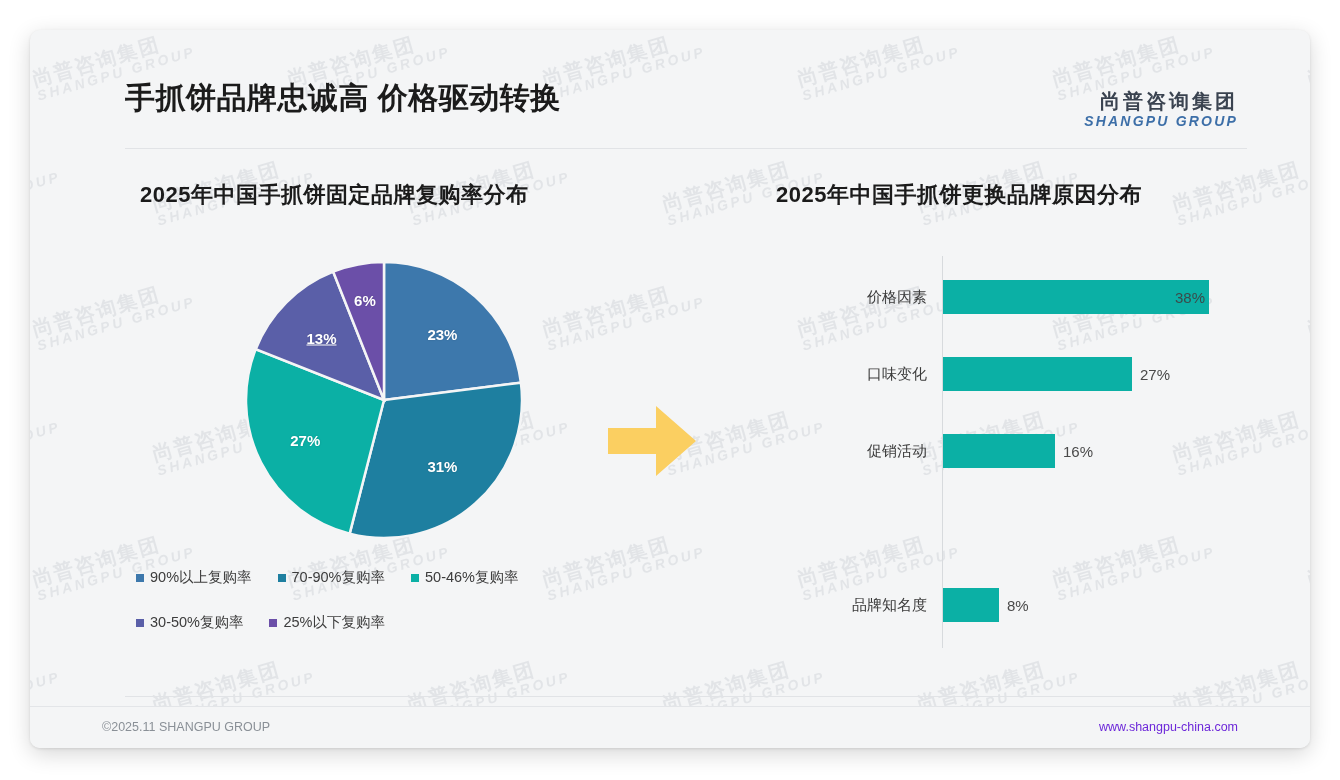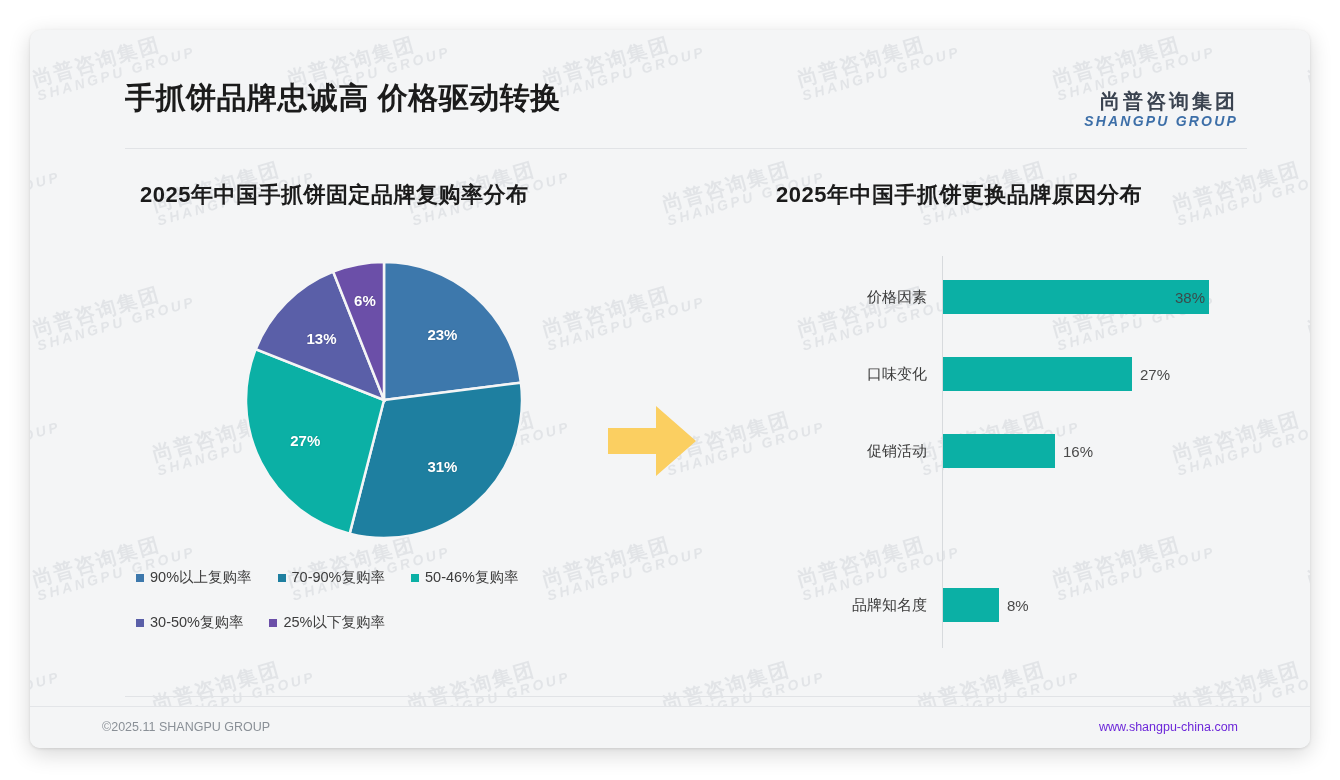--- a/index.html
+++ b/index.html
@@ -249,21 +249,21 @@
             <path d="M 150 150 L 150.00 12.00 A 138 138 0 0 1 286.91 132.70 Z" fill="#3d78ac" stroke="#f4f5f6" stroke-width="2.5"></path>
             <path d="M 150 150 L 286.91 132.70 A 138 138 0 0 1 115.68 283.66 Z" fill="#1e7fa0" stroke="#f4f5f6" stroke-width="2.5"></path>
             <path d="M 150 150 L 115.68 283.66 A 138 138 0 0 1 21.69 99.20 Z" fill="#0bb0a5" stroke="#f4f5f6" stroke-width="2.5"></path>
             <path d="M 150 150 L 21.69 99.20 A 138 138 0 0 1 99.20 21.69 Z" fill="#5a5fa8" stroke="#f4f5f6" stroke-width="2.5"></path>
             <path d="M 150 150 L 99.20 21.69 A 138 138 0 0 1 150.00 12.00 Z" fill="#6b4fa8" stroke="#f4f5f6" stroke-width="2.5"></path>
           </svg>
         <div id="pie-labels">
             <div class="pie-label" style="left: 334.4px; top: 83.8px;">23%</div>
             <div class="pie-label" style="left: 334.4px; top: 216.2px;">31%</div>
             <div class="pie-label" style="left: 197.3px; top: 190.1px;">27%</div>
-            <div class="pie-label" style="left: 213.5px; top: 87.5px;">13%</div>
+            <div class="pie-label" style="left: 213.5px; top: 87.5px; text-decoration: underline;">13%</div>
             <div class="pie-label" style="left: 256.9px; top: 49.7px;">6%</div>
           </div>
       </div>
       <div class="legend" id="pie-legend">
           <div class="legend-row">
             <div class="legend-item">
               <span class="legend-swatch" style="background: rgb(61, 120, 172);"></span>
               <span class="legend-text">90%以上复购率</span>
             </div>
             <div class="legend-item">

